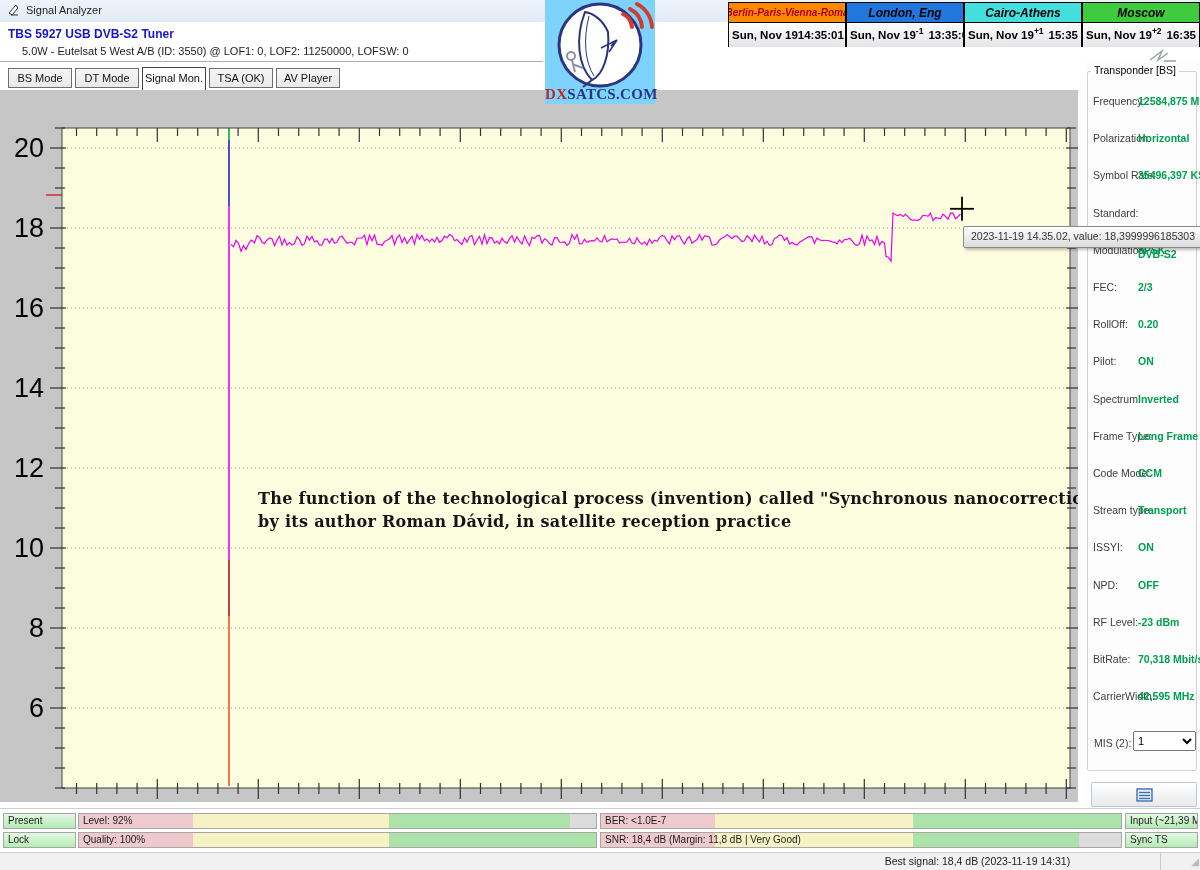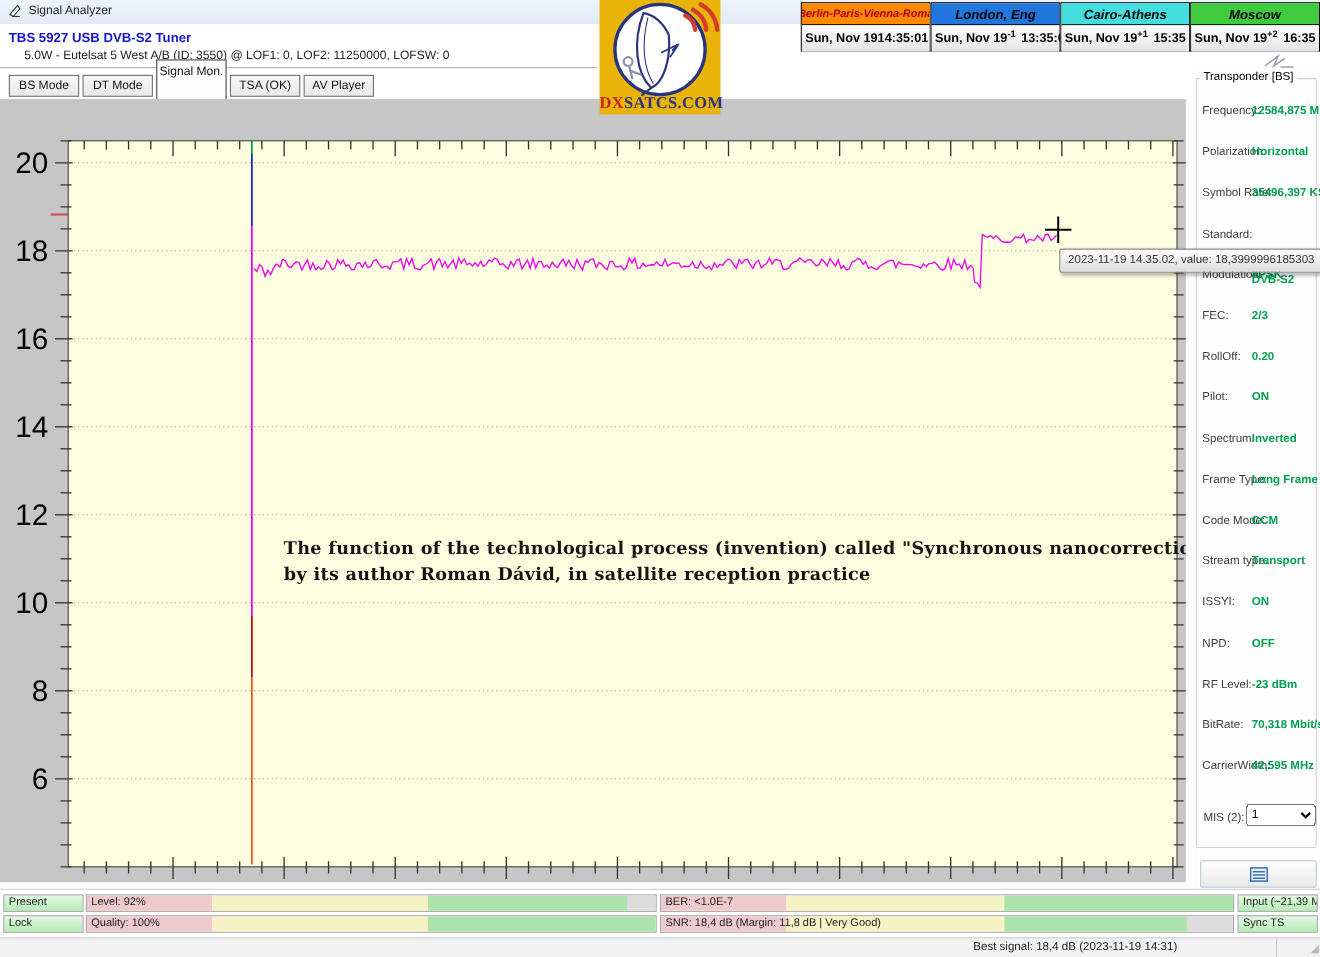--- a/index.html
+++ b/index.html
@@ -15,21 +15,21 @@
 
   
   #device-name{left:8px;top:27px;font-size:12px;font-weight:bold;color:#1515cc;}
   #tuning-info{left:22px;top:45px;font-size:11px;color:#222;text-align:right;}
   #hdr-sep{left:0;top:61px;width:543px;height:1px;background:#a8aeb6;}
 
   
   .tabbtn{position:absolute;top:68px;height:20px;width:64px;box-sizing:border-box;
     background:linear-gradient(#f6f6f6,#e9e9e9);border:1px solid #6e6e6e;
     font-size:11px;color:#111;text-align:center;line-height:18px;cursor:default;}
-  .tabbtn.active{background:#fdfdfd;border-color:#444;top:54px;height:40px;line-height:20px;}
+  .tabbtn.active{background:#fdfdfd;border-color:#444;top:67px;height:40px;line-height:20px;}
 
   
   #chart-panel{left:0;top:90px;width:1078px;height:712px;background:#c6c6c6;}
   #legend{position:absolute;left:46px;top:95px;height:20px;display:flex;align-items:center;}
   .leg-item{display:flex;align-items:center;margin-right:30px;}
   .leg-line{width:31px;height:2px;margin-right:10px;}
   .leg-label{font-size:15px;color:#111;}
 
   #plot-svg{position:absolute;left:0;top:0;}
 
@@ -43,21 +43,21 @@
     border:1px solid #000;background:#fff;z-index:10;}
   .clock-hd{height:19px;border-bottom:1px solid #000;display:flex;align-items:center;
     justify-content:center;font-style:italic;font-weight:bold;font-size:12px;white-space:nowrap;overflow:hidden;}
   .clock-bd{height:24px;display:flex;align-items:center;padding:0 3px;
     background:linear-gradient(#ffffff,#e4e4e8);font-weight:bold;font-size:11.5px;color:#000;}
   .clock-date{flex:1 1 auto;white-space:nowrap;}
   .clock-off{font-size:8.5px;position:relative;top:-4px;margin-right:5px;font-weight:bold;}
   .clock-time{white-space:nowrap;}
 
   
-  #logo{left:545px;top:0;width:110px;height:104px;background:#eab308;z-index:11;}
+  #logo{left:545px;top:0;width:110px;height:104px;background:#7dd3fc;z-index:11;}
   #logo-text{position:absolute;left:0;bottom:1px;width:110px;text-align:center;
     font-family:"Liberation Serif",serif;font-weight:bold;font-size:15px;letter-spacing:.3px;}
   #logo-text .dx{color:#c32222;} #logo-text .rest{color:#2a3580;}
   #signature-icon{left:1148px;top:49px;z-index:5;}
 
   
   #sidebar{left:1086px;top:60px;width:114px;height:750px;background:#fdfdfd;}
   #tp-fieldset{position:absolute;left:1px;top:11px;width:110px;height:700px;
     border:1px solid #d2d2d2;border-radius:2px;box-sizing:border-box;}
   #tp-legend{position:absolute;left:5px;top:4px;background:#fdfdfd;padding:0 3px;

